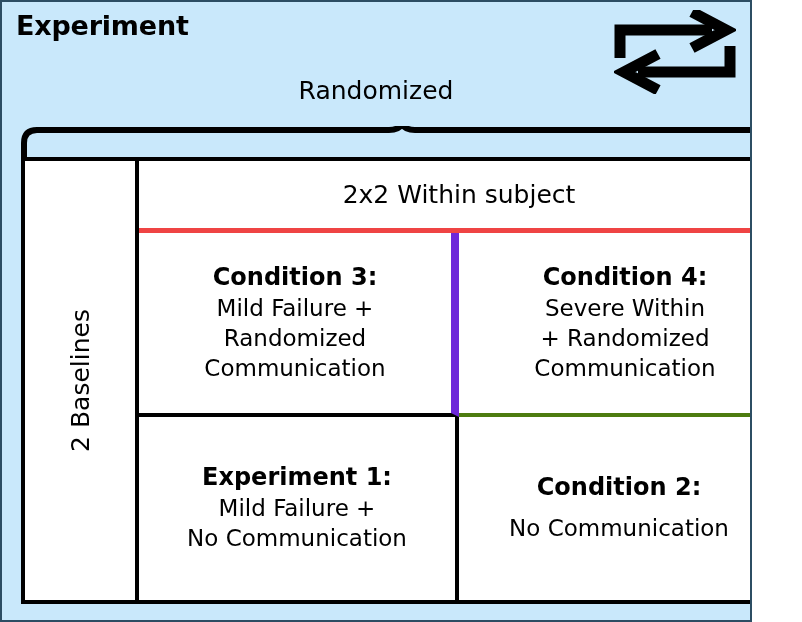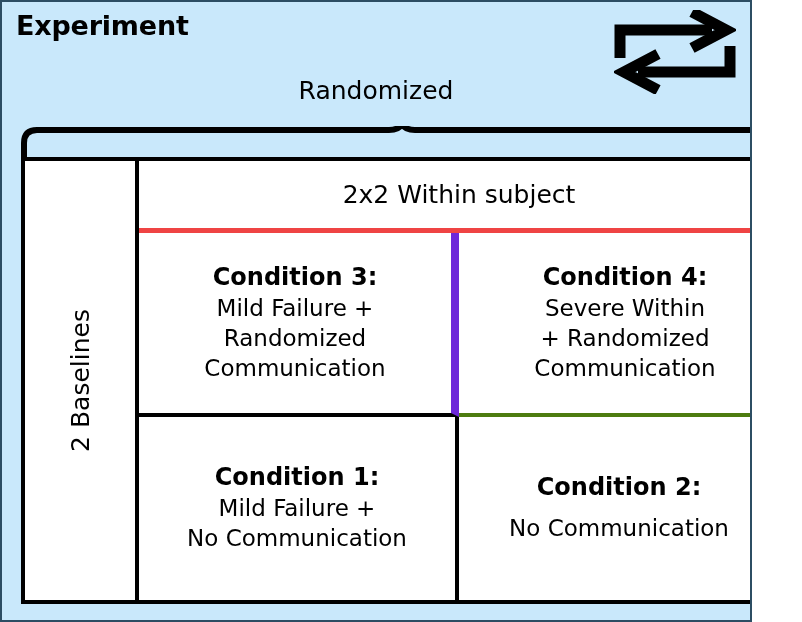--- a/index.html
+++ b/index.html
@@ -178,21 +178,21 @@
     </div>
 
     <div class="cell cell-r1c2">
       <span class="cond-title">Condition 4:</span>
       <span class="cond-line">Severe Within</span>
       <span class="cond-line">+ Randomized</span>
       <span class="cond-line">Communication</span>
     </div>
 
     <div class="cell cell-r2c1">
-      <span class="cond-title">Condition 1:</span>
+      <span class="cond-title">Experiment 1:</span>
       <span class="cond-line">Mild Failure +</span>
       <span class="cond-line">No Communication</span>
     </div>
 
     <div class="cell cell-r2c2">
       <span class="cond-title">Condition 2:</span>
       <span class="cond-line">No Communication</span>
     </div>
 
   </div>

